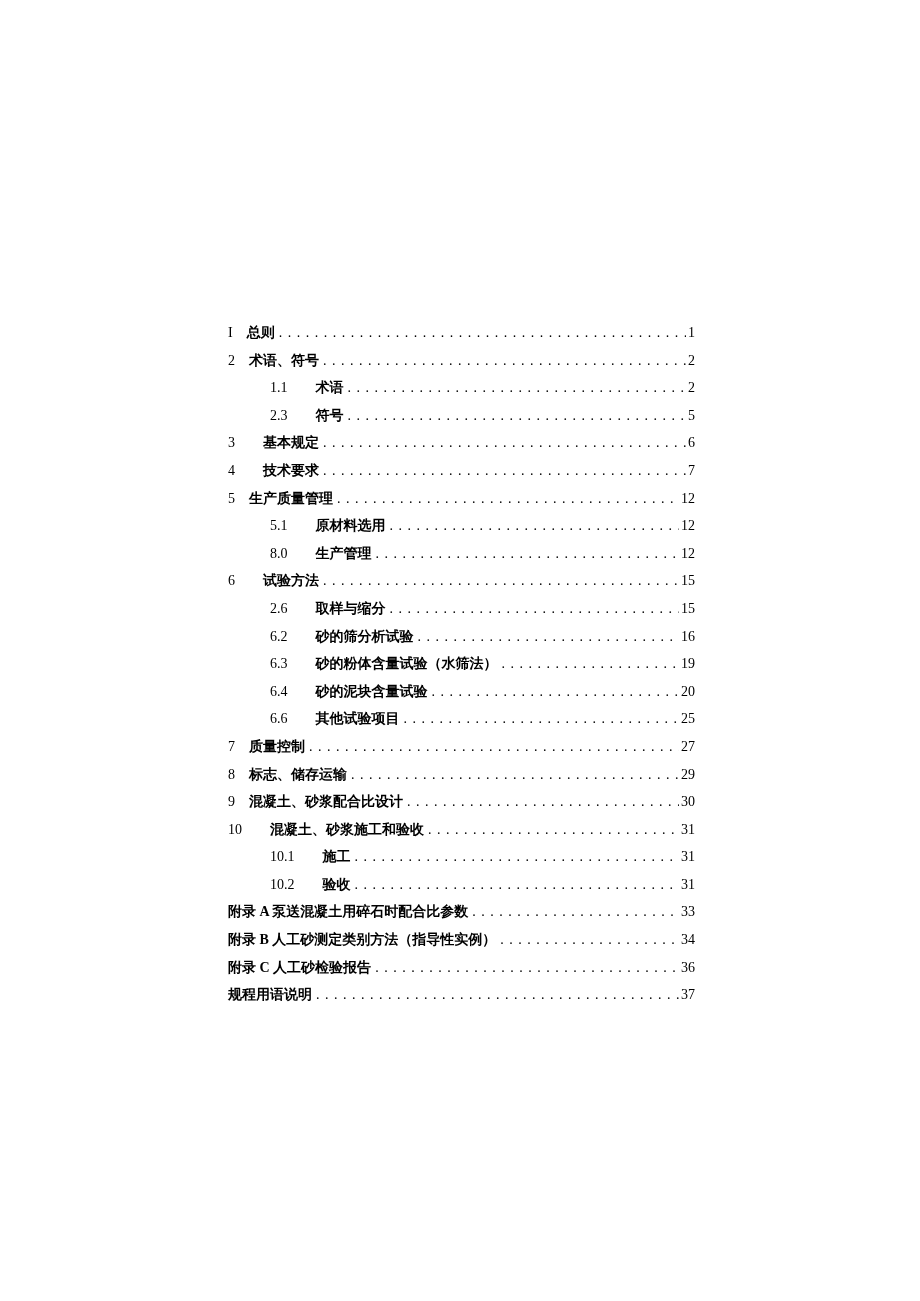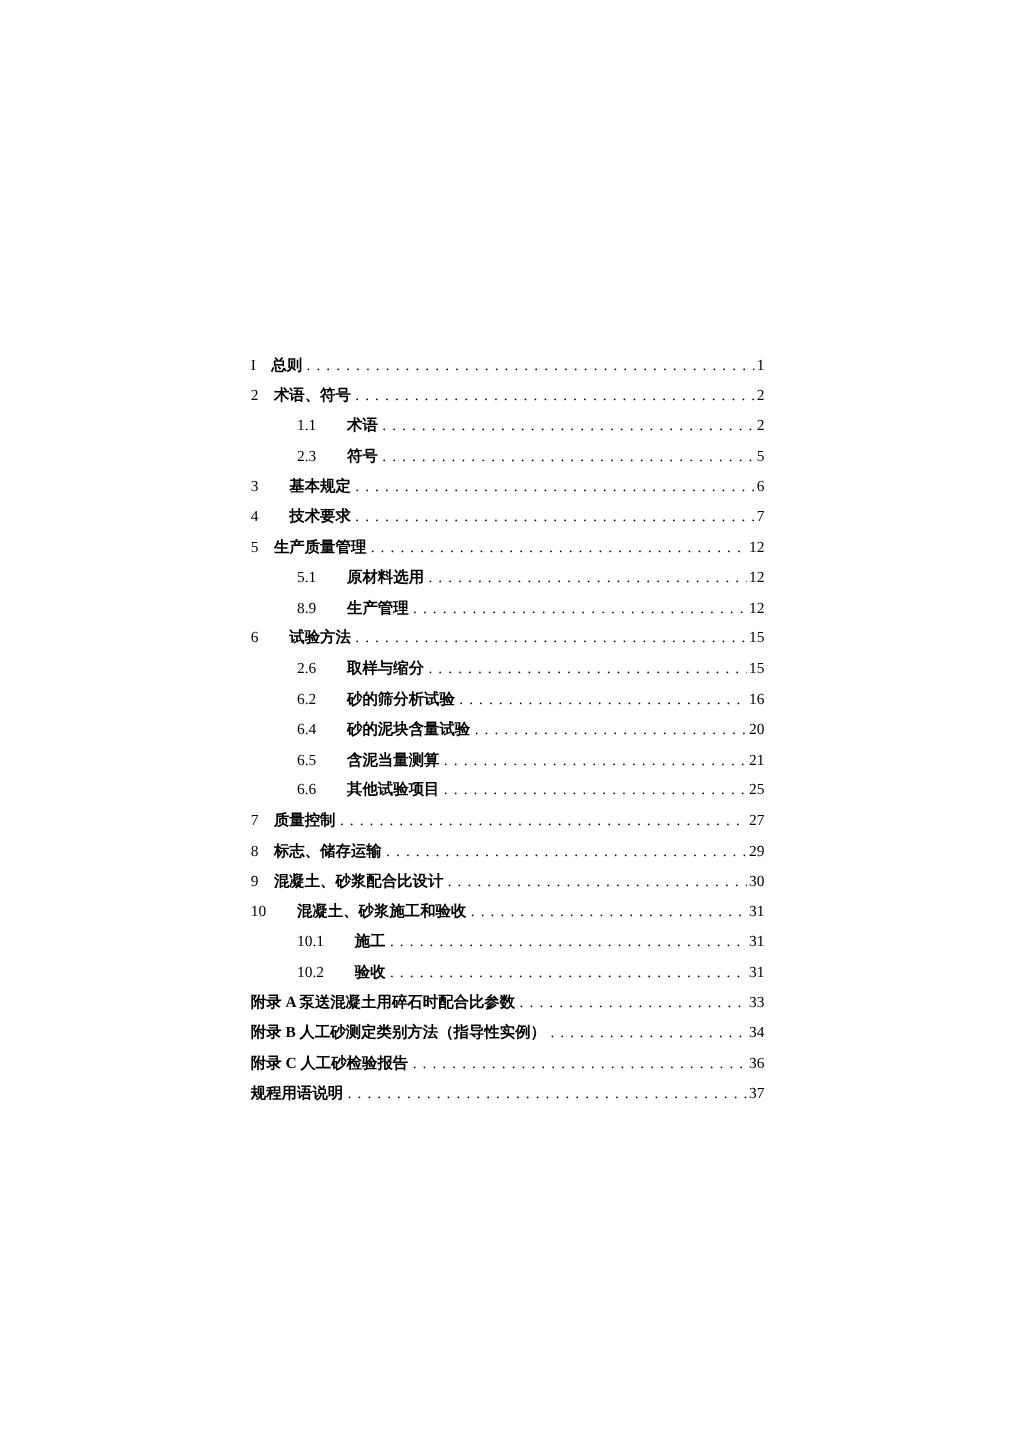--- a/index.html
+++ b/index.html
@@ -125,21 +125,21 @@
       </div>
       <div class="toc-line indent-1">
         <span class="num">5.1</span>
         <span class="gap-wide"></span>
         <span class="label">原材料选用</span>
         <span style="width: 2px; display: inline-block;"></span>
         <span class="dots"></span>
         <span class="page-num">12</span>
       </div>
       <div class="toc-line indent-1">
-        <span class="num">8.9</span>
+        <span class="num">8.0</span>
         <span class="gap-wide"></span>
         <span class="label">生产管理</span>
         <span style="width: 2px; display: inline-block;"></span>
         <span class="dots"></span>
         <span class="page-num">12</span>
       </div>
       <div class="toc-line">
         <span class="num">6</span>
         <span class="gap-wide"></span>
         <span class="label">试验方法</span>
@@ -157,34 +157,34 @@
       </div>
       <div class="toc-line indent-1">
         <span class="num">6.2</span>
         <span class="gap-wide"></span>
         <span class="label">砂的筛分析试验</span>
         <span style="width: 2px; display: inline-block;"></span>
         <span class="dots"></span>
         <span class="page-num">16</span>
       </div>
       <div class="toc-line indent-1">
+        <span class="num">6.3</span>
+        <span class="gap-wide"></span>
+        <span class="label">砂的粉体含量试验（水筛法）</span>
+        <span style="width: 2px; display: inline-block;"></span>
+        <span class="dots"></span>
+        <span class="page-num">19</span>
+      </div>
+      <div class="toc-line indent-1">
         <span class="num">6.4</span>
         <span class="gap-wide"></span>
         <span class="label">砂的泥块含量试验</span>
         <span style="width: 2px; display: inline-block;"></span>
         <span class="dots"></span>
         <span class="page-num">20</span>
-      </div>
-      <div class="toc-line indent-1">
-        <span class="num">6.5</span>
-        <span class="gap-wide"></span>
-        <span class="label">含泥当量测算</span>
-        <span style="width: 2px; display: inline-block;"></span>
-        <span class="dots"></span>
-        <span class="page-num">21</span>
       </div>
       <div class="toc-line indent-1">
         <span class="num">6.6</span>
         <span class="gap-wide"></span>
         <span class="label">其他试验项目</span>
         <span style="width: 2px; display: inline-block;"></span>
         <span class="dots"></span>
         <span class="page-num">25</span>
       </div>
       <div class="toc-line">

